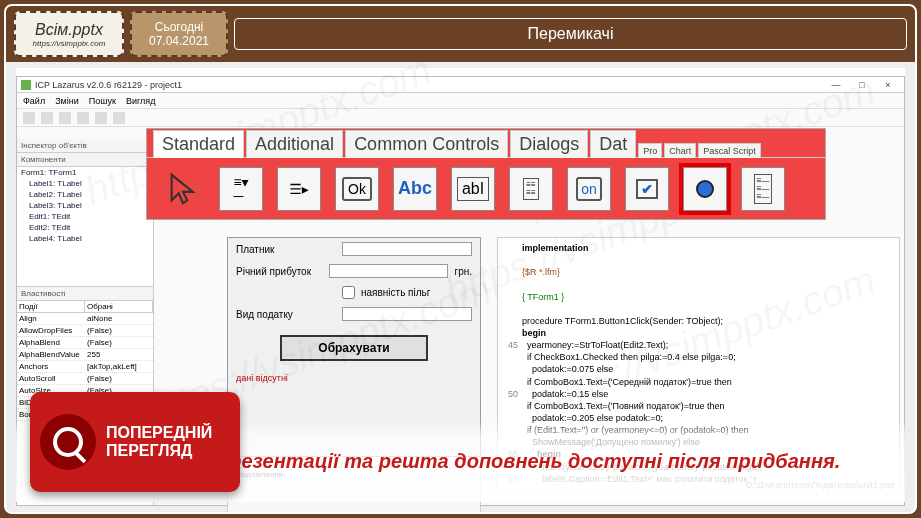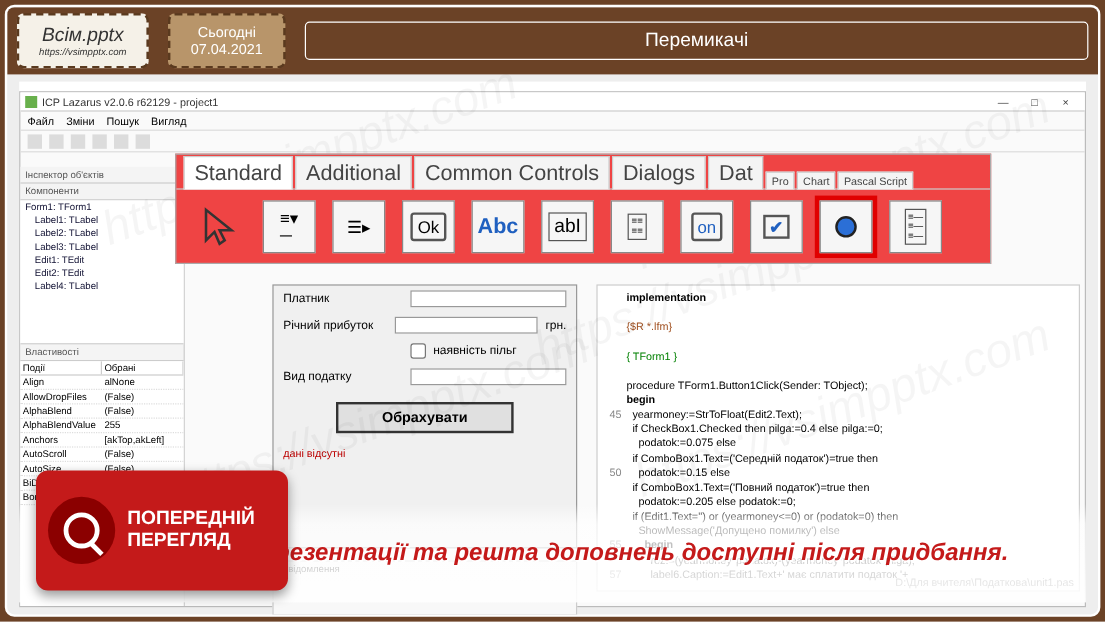--- a/index.html
+++ b/index.html
@@ -1,18 +1,18 @@
 <!DOCTYPE html>
 <html><head>
 <meta charset="utf-8">
 <style>
 * { margin: 0; padding: 0; box-sizing: border-box; font-family: Arial, sans-serif; }
 body { width: 921px; height: 518px; background: #6b4226; position: relative; overflow: hidden; }
 .outer-border { position: absolute; inset: 4px; border: 2px solid #fff; border-radius: 8px; background: #eee; overflow: hidden; }
-.topbar { height: 56px; background: #6b4226; display: flex; align-items: center; padding: 0 8px; gap: 16px; }
+.topbar { height: 56px; background: #6b4226; display: flex; align-items: center; padding: 0 8px; gap: 6px; }
 .logo-box { width: 110px; height: 46px; background: #f5f1e8; border: 2px dashed #5a3a1f; border-radius: 6px; display: flex; flex-direction: column; align-items: center; justify-content: center; font-style: italic; font-size: 16px; color: #333; }
 .logo-url { font-size: 8px; }
 .date-box { width: 98px; height: 46px; background: #b8956a; border: 2px dashed #5a3a1f; border-radius: 6px; display: flex; flex-direction: column; align-items: center; justify-content: center; color: #fff; font-size: 12px; }
 .title-bar { flex: 1; height: 32px; background: #6b4226; border: 1px solid #fff; border-radius: 4px; display: flex; align-items: center; justify-content: center; color: #fff; font-size: 16px; }
 .content-area { position: absolute; top: 62px; left: 10px; right: 10px; bottom: 10px; background: #fff; }
 .watermark { position: absolute; font-size: 40px; color: rgba(0,0,0,0.04); font-style: italic; transform: rotate(-20deg); pointer-events: none; z-index: 5; }
 .ide-window { position: absolute; top: 8px; left: 0; right: 0; height: 430px; background: #fafafa; border: 1px solid #bbb; font-size: 9px; }
 .ide-titlebar { height: 16px; background: #fff; border-bottom: 1px solid #ccc; display: flex; align-items: center; padding: 0 4px; font-size: 9px; color: #333; }
 .ide-titlebar .winctrl { margin-left: auto; display:flex; gap:2px; }
 .ide-titlebar .winctrl span { width: 24px; height: 12px; display:flex; align-items:center; justify-content:center; font-size:9px; color:#444; }

